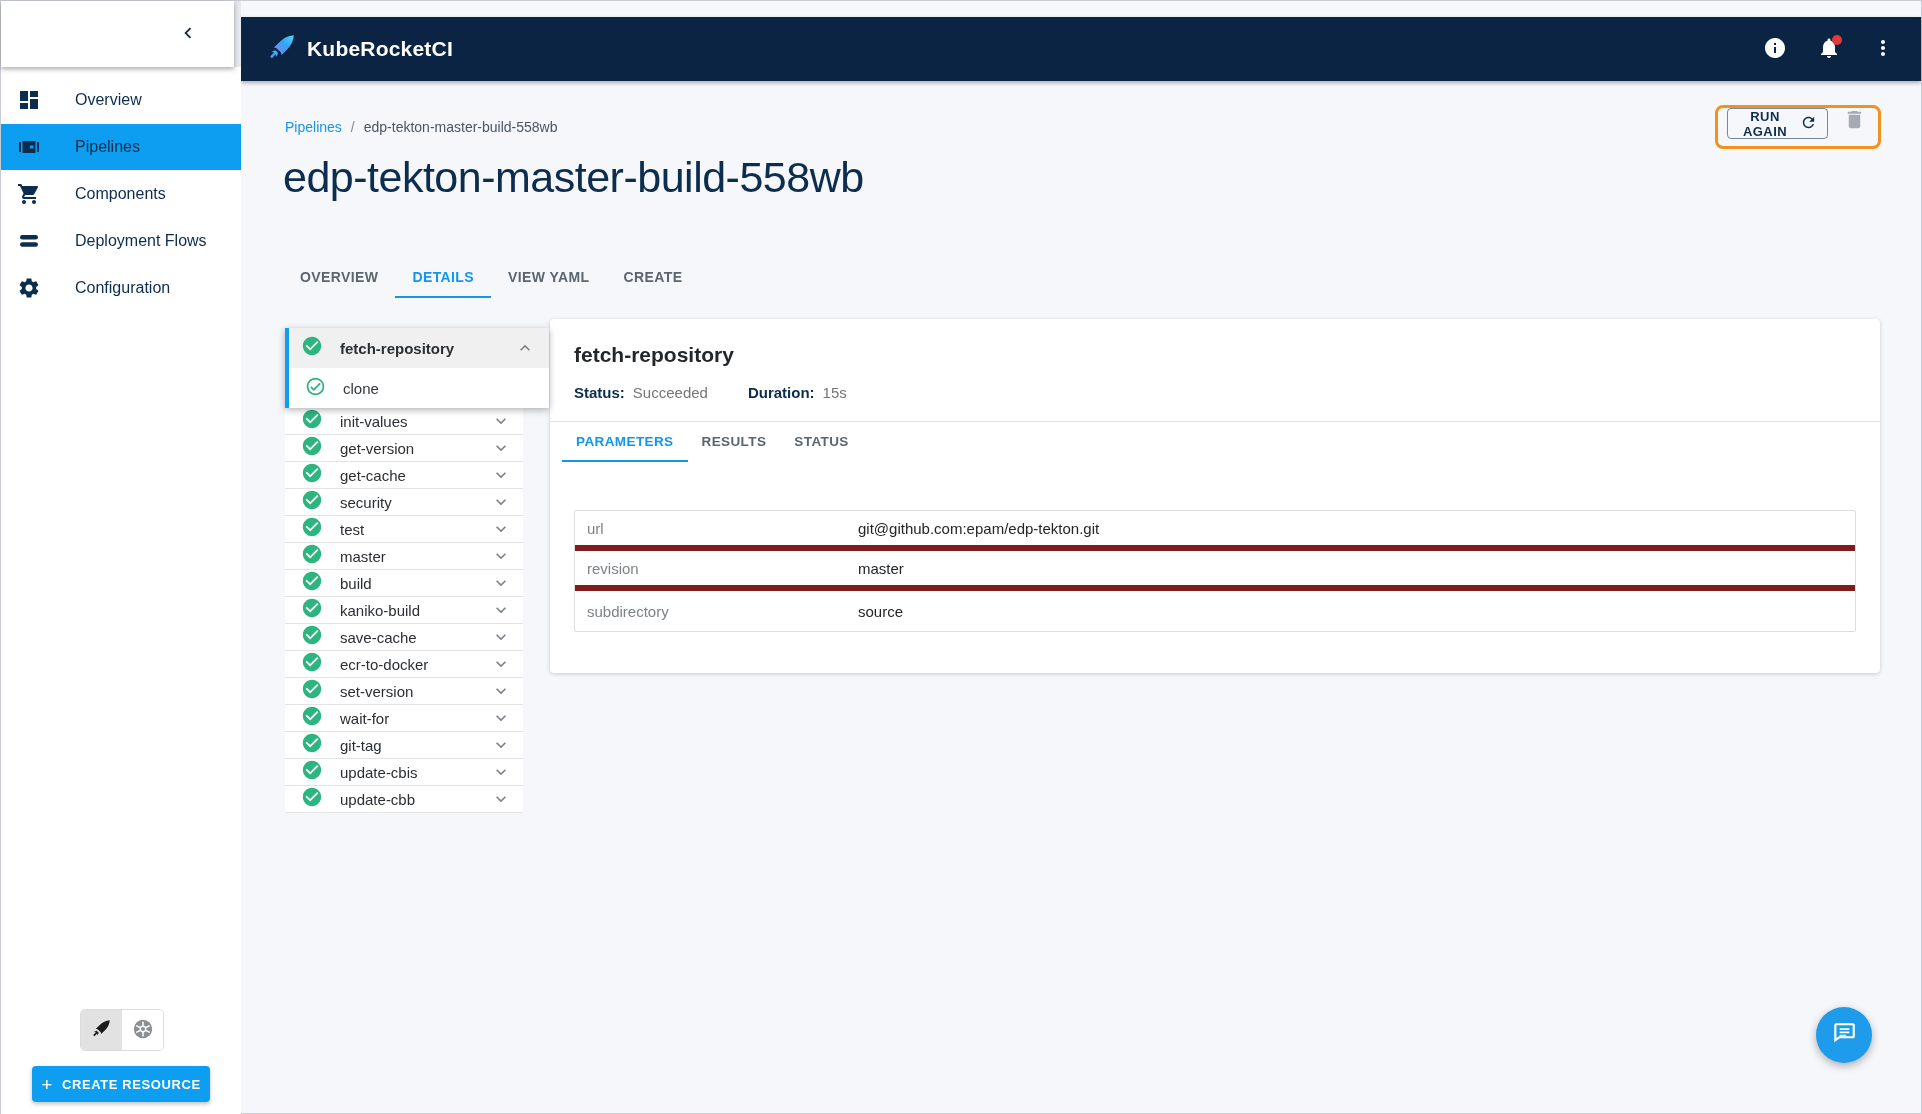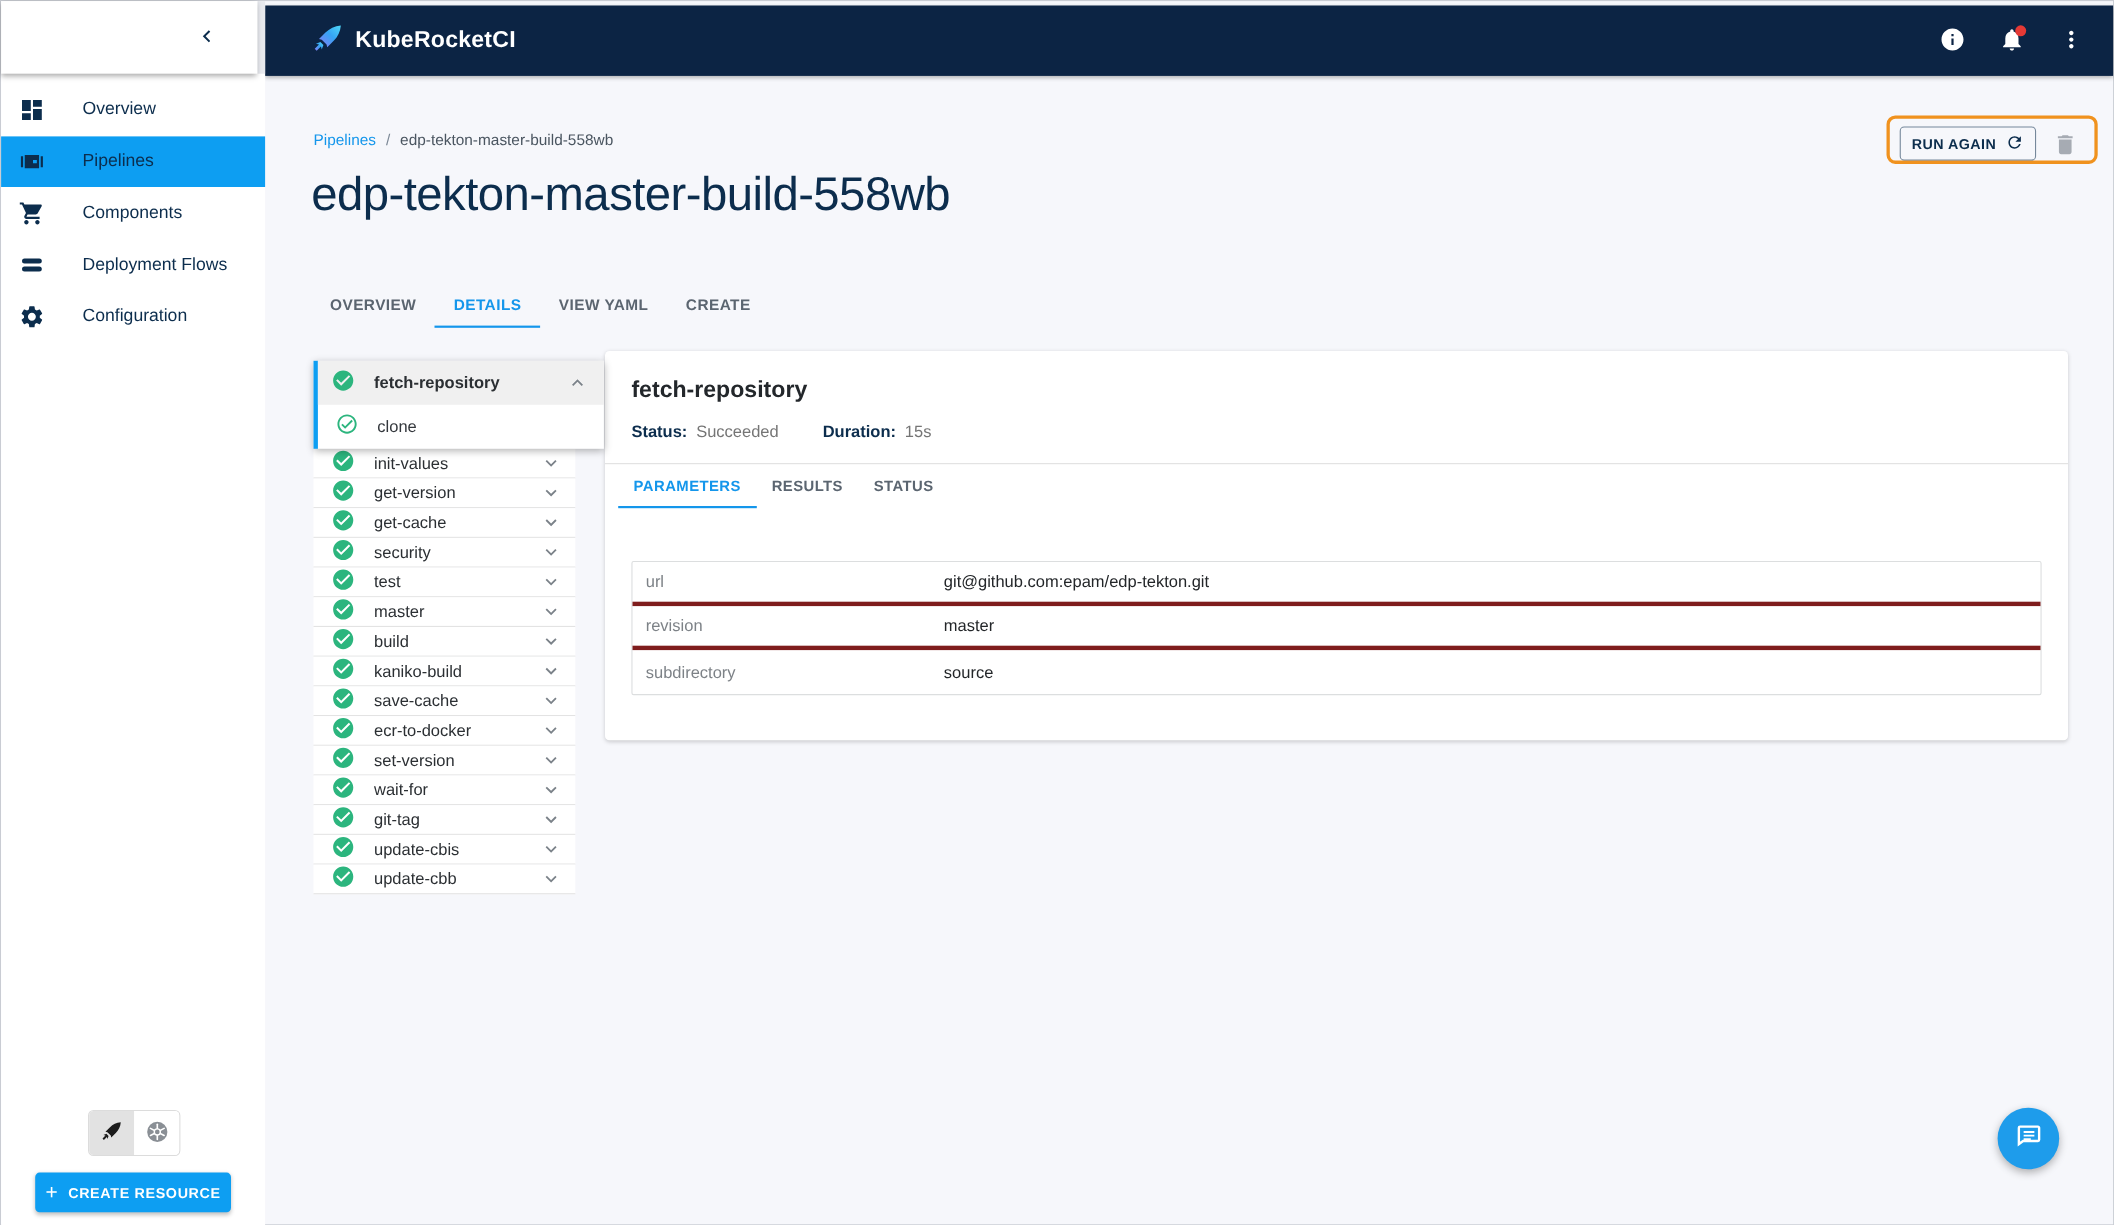--- a/index.html
+++ b/index.html
@@ -1,22 +1,22 @@
 <!DOCTYPE html>
 <html><head>
 <meta charset="utf-8">
 <style>
   * { margin:0; padding:0; box-sizing:border-box; }
   html,body { width:1922px; height:1114px; }
   body { font-family:"Liberation Sans", sans-serif; background:#f6f7fb; overflow:hidden; }
   .app { position:relative; width:1922px; height:1114px; border:1px solid #c9ccd3; background:#f6f7fb; }
 
   
-  .appbar { position:absolute; left:240px; top:4px; right:0; height:64px; background:#0c2444;
-            display:flex; align-items:center; padding:0 18px 0 42px; box-shadow:0 2px 4px rgba(0,0,0,.3); z-index:5; }
+  .appbar { position:absolute; left:240px; top:16px; right:0; height:64px; background:#0c2444;
+            display:flex; align-items:center; padding:0 18px 0 26px; box-shadow:0 2px 4px rgba(0,0,0,.3); z-index:5; }
   .logo-wrap { display:flex; align-items:center; gap:10px; }
   .logo-title { color:#ffffff; font-size:21px; font-weight:bold; letter-spacing:.2px; }
   .appbar-spacer { flex:1; }
   .appbar-icons { display:flex; align-items:center; gap:14px; }
   .icon-btn { width:40px; height:40px; border:none; background:transparent; border-radius:50%;
               display:flex; align-items:center; justify-content:center; cursor:pointer; position:relative; color:#fff; }
   .badge-dot { position:absolute; top:6px; right:7px; width:10px; height:10px; border-radius:50%; background:#e53935; }
 
   
   .sidebar { position:absolute; left:0; top:0; width:240px; height:1114px; background:#ffffff; z-index:6; }
@@ -39,22 +39,22 @@
   .plus { font-size:19px; font-weight:normal; line-height:1; }
 
   
   .main { position:absolute; left:240px; top:64px; right:0; bottom:0; }
   .breadcrumb { position:absolute; left:44px; top:54px; font-size:14px; display:flex; gap:9px; align-items:center; }
   .breadcrumb .bc-link { color:#1496eb; text-decoration:none; cursor:pointer; }
   .breadcrumb .bc-sep { color:#7c8896; }
   .breadcrumb .bc-current { color:#4a5560; }
   .page-title { position:absolute; left:42px; top:88px; font-size:43px; font-weight:400; color:#0c2d4d; letter-spacing:-.5px; }
 
-  .action-box { position:absolute; left:1474px; top:40px; width:192px; height:44px; border:3px solid #f0921e; border-radius:8px;
-                display:flex; align-items:flex-end; gap:15px; padding:0 12px 0 9px; }
+  .action-box { position:absolute; left:1474px; top:40px; width:166px; height:44px; border:3px solid #f0921e; border-radius:8px;
+                display:flex; align-items:flex-start; gap:15px; padding:0 12px 0 9px; }
   .run-again-btn { height:31px; border:1px solid rgba(12,45,77,.55); background:transparent; border-radius:4px;
                    display:flex; align-items:center; gap:8px; padding:0 10px; cursor:pointer; color:#0c2d4d;
                    font-size:13px; font-weight:bold; letter-spacing:.4px; font-family:"Liberation Sans", sans-serif; }
   .trash-btn { border:none; background:transparent; color:#a6abb3; cursor:pointer; display:flex; }
 
   .tabs { position:absolute; left:42px; top:194px; display:flex; }
   .tab { padding:10px 17px 13px; font-size:14px; font-weight:bold; letter-spacing:.4px; color:#5a6troke5;
          color:#5b6570; cursor:pointer; position:relative; }
   .tab.active { color:#1496eb; }
   .tab.active::after { content:""; position:absolute; left:0; right:0; bottom:0; height:2px; background:#1496eb; }
@@ -82,21 +82,21 @@
   .detail-status { margin-top:17px; font-size:15px; display:flex; gap:8px; align-items:baseline; }
   .ds-label { color:#0c2d4d; font-weight:bold; }
   .ds-value { color:#757575; }
   .ds-gap { width:24px; }
   .detail-divider { margin-top:20px; border-bottom:1px solid #e0e0e0; }
   .sub-tabs { display:flex; padding-left:12px; }
   .sub-tab { padding:12px 14px 13px; font-size:13.5px; font-weight:bold; letter-spacing:.4px; color:#5b6570; cursor:pointer; position:relative; }
   .sub-tab.active { color:#1496eb; }
   .sub-tab.active::after { content:""; position:absolute; left:0; right:0; bottom:0; height:2px; background:#1496eb; }
   .param-table { margin:48px 24px 0; border:1px solid #dcdedf; border-radius:2px; }
-  .param-row { display:flex; height:40px; align-items:center; border-bottom:4px solid #7f1d1d; }
+  .param-row { display:flex; height:40px; align-items:center; border-bottom:6px solid #7f1d1d; }
   .param-row:last-child { border-bottom:none; }
   .param-key { width:283px; padding-left:12px; font-size:15px; color:#7d8287; }
   .param-value { font-size:15px; color:#232629; }
 
   
   .fab { position:absolute; left:1815px; top:1006px; width:56px; height:56px; border-radius:50%; border:none;
          background:#1e9ceb; box-shadow:0 3px 8px rgba(0,0,0,.3); cursor:pointer;
          display:flex; align-items:center; justify-content:center; z-index:8; }
 </style>
 </head>

